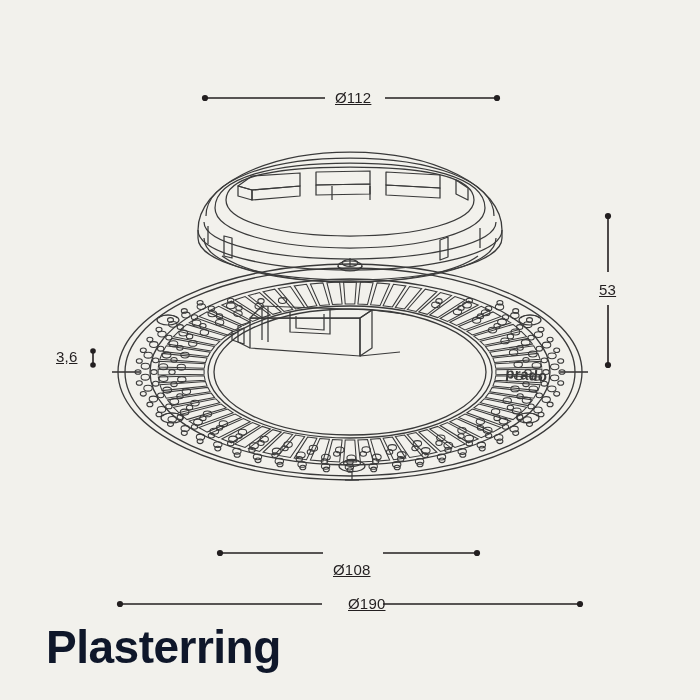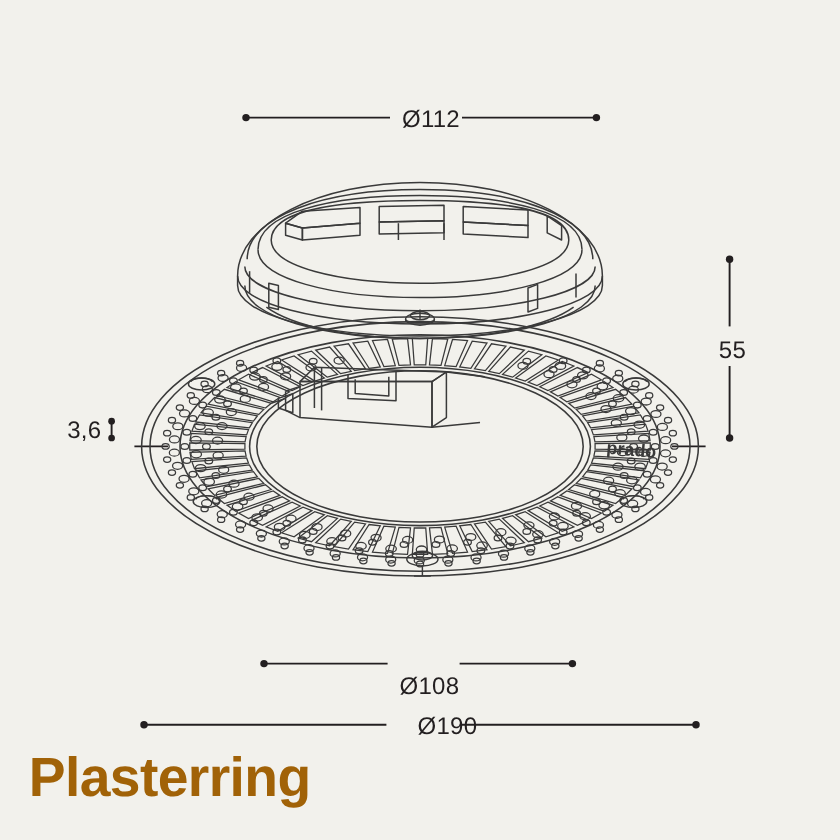--- a/index.html
+++ b/index.html
@@ -23,39 +23,40 @@
     position: absolute;
     left: 0;
     top: 0;
     width: 700px;
     height: 700px;
     display: block;
   }
   .dim-label {
     position: absolute;
     font-family: "Liberation Sans", sans-serif;
-    font-size: 20px;
+    font-size: 15px;
     color: #231f20;
     letter-spacing: 0.2px;
     white-space: nowrap;
+    text-decoration: underline;
   }
   #label-d112 { left: 335px; top: 89px; }
   #label-d108 { left: 333px; top: 561px; }
   #label-d190 { left: 348px; top: 595px; }
   #label-74   { left: 599px; top: 281px; }
   #label-36   { left: 56px;  top: 348px; }
   #product-title {
     position: absolute;
-    left: 24px;
+    left: 46px;
     top: 620px;
     font-family: "Liberation Sans", sans-serif;
     font-weight: bold;
     font-size: 46px;
     letter-spacing: -0.5px;
-    color: #a16207;
+    color: #0f172a;
     white-space: nowrap;
   }
 </style>
 </head>
 <body>
 
 <div id="stage">
 
   <svg id="drawing-svg" viewBox="0 0 700 700">
     <defs>
@@ -522,19 +523,19 @@
 
     <text id="brand-mark" x="505" y="378" font-family="Liberation Sans, sans-serif" font-size="15" font-weight="bold" fill="#3a3a3a" transform="rotate(5 505 378)">prado</text>
   </svg>
 
   <div class="dim-label" id="label-d112">Ø112</div>
 
   <div class="dim-label" id="label-d108">Ø108</div>
 
   <div class="dim-label" id="label-d190">Ø190</div>
 
-  <div class="dim-label" id="label-74">55</div>
+  <div class="dim-label" id="label-74">53</div>
 
   <div class="dim-label" id="label-36">3,6</div>
 
   <div id="product-title">Plasterring</div>
 
 </div>
 
 </body></html>

